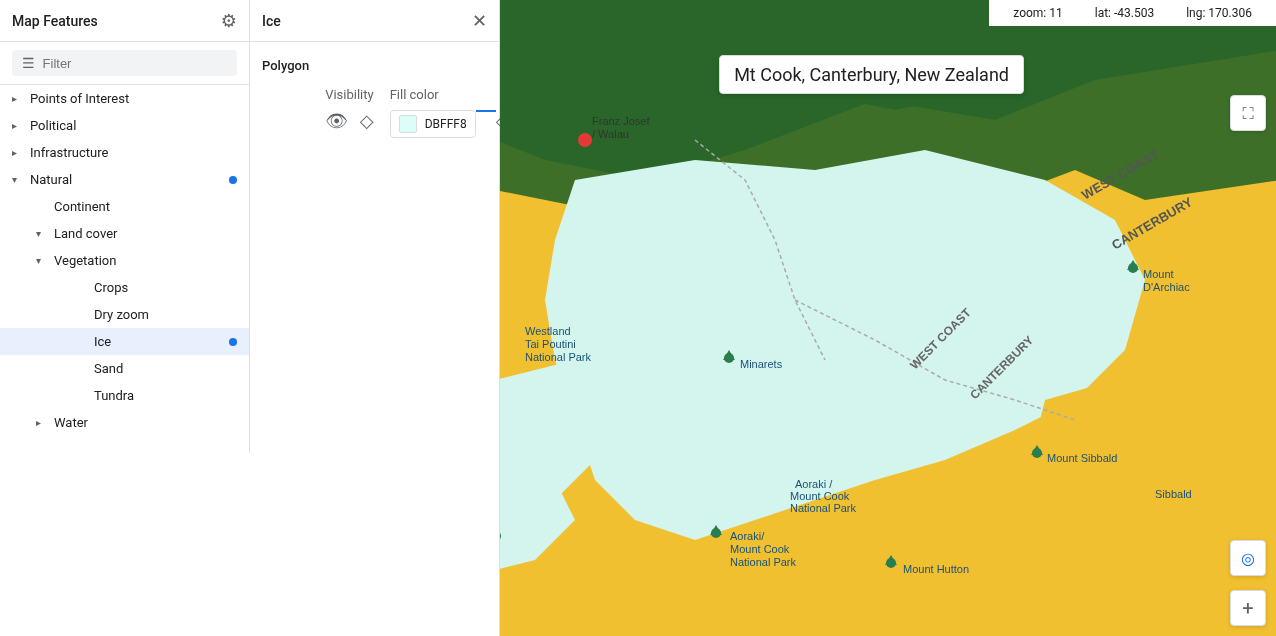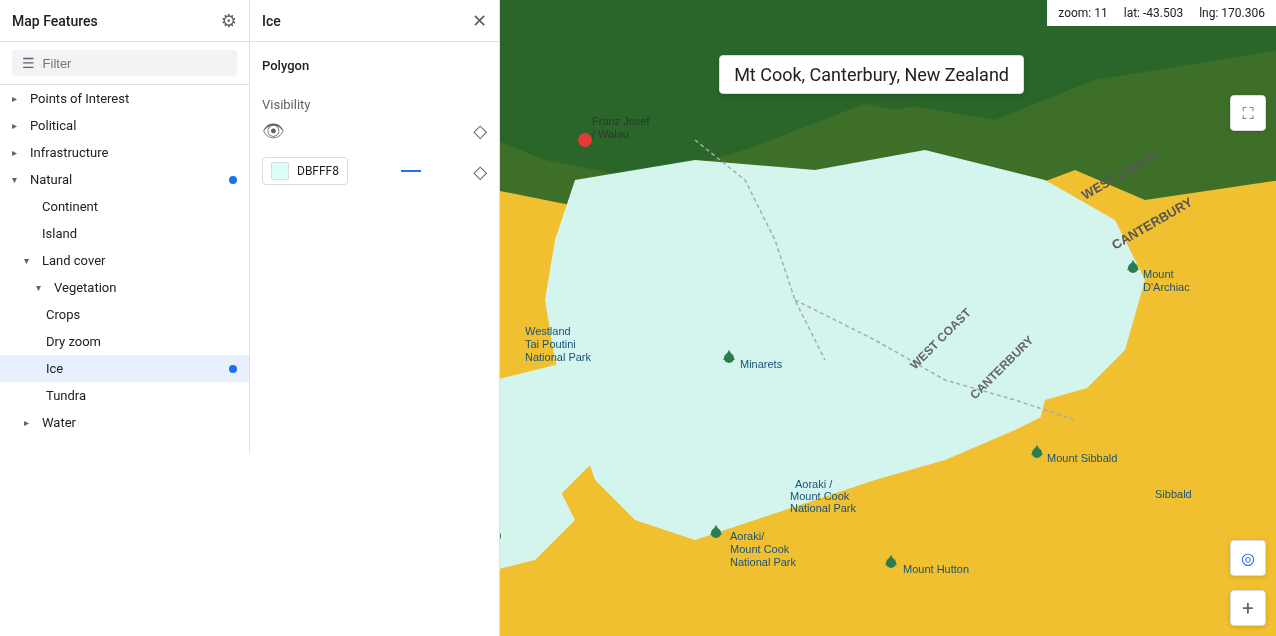--- a/index.html
+++ b/index.html
@@ -96,23 +96,23 @@
     .tree-item .dot {
       width: 8px;
       height: 8px;
       border-radius: 50%;
       background: #1a73e8;
       margin-left: auto;
       flex-shrink: 0;
     }
 
     .tree-item.level1 { padding-left: 12px; }
-    .tree-item.level2 { padding-left: 24px; }
+    .tree-item.level2 { padding-left: 36px; }
     .tree-item.level3 { padding-left: 36px; }
-    .tree-item.level4 { padding-left: 28px; }
+    .tree-item.level4 { padding-left: 76px; }
 
     
     #detail-panel {
       width: 250px;
       min-width: 250px;
       background: #fff;
       border-right: 1px solid #e0e0e0;
       display: flex;
       flex-direction: column;
       height: 636px;
@@ -134,54 +134,55 @@
 
     #close-icon {
       color: #5f6368;
       cursor: pointer;
       font-size: 18px;
     }
 
     #detail-body {
       padding: 16px 12px;
       display: flex;
-      flex-direction: column;
+      flex-direction: row;
       gap: 16px;
     }
 
     .detail-section-label {
       font-size: 13px;
       font-weight: 500;
       color: #202124;
       margin-bottom: 8px;
     }
 
     .detail-sub-label {
       font-size: 13px;
       color: #5f6368;
       margin-bottom: 8px;
+      margin-top: 29px;
     }
 
     .visibility-row {
       display: flex;
       align-items: center;
       justify-content: space-between;
     }
 
     .eye-icon, .diamond-icon {
       color: #5f6368;
       font-size: 18px;
       cursor: pointer;
     }
 
     .fill-color-section {}
 
     .fill-color-row {
       display: flex;
-      align-items: center;
+      align-items: flex-start;
       justify-content: space-between;
     }
 
     .color-swatch-input {
       display: flex;
       align-items: center;
       gap: 8px;
       border: 1px solid #dadce0;
       border-radius: 4px;
       padding: 4px 8px;
@@ -213,26 +214,26 @@
       overflow: hidden;
       background: #f5c842;
     }
 
     
     #map-topbar {
       position: absolute;
       top: 0;
       right: 0;
       background: #fff;
-      padding: 6px 11px;
+      padding: 6px 24px;
       font-size: 12px;
       color: #5f6368;
       z-index: 10;
       display: flex;
-      gap: 16px;
+      gap: 32px;
     }
 
     #map-topbar span {
       color: #202124;
     }
 
     
     #map-tooltip {
       position: absolute;
       top: 55px;
@@ -348,43 +349,43 @@
       <div class="tree-item level1">
         <span class="chevron">▾</span>
         <span>Natural</span>
         <span class="dot"></span>
       </div>
       <div class="tree-item level2">
         <span style="min-width:18px; display:inline-block;"></span>
         <span>Continent</span>
       </div>
       <div class="tree-item level2">
-        <span style="min-width:18px; display:inline-block;"></span>
-        <span>Island</span>
-      </div>
-      <div class="tree-item level2">
         <span class="chevron">▾</span>
         <span>Land cover</span>
       </div>
       <div class="tree-item level3">
         <span class="chevron">▾</span>
         <span>Vegetation</span>
       </div>
       <div class="tree-item level4">
         <span style="min-width:18px; display:inline-block;"></span>
         <span>Crops</span>
       </div>
       <div class="tree-item level4">
         <span style="min-width:18px; display:inline-block;"></span>
         <span>Dry zoom</span>
       </div>
       <div class="tree-item level4 active">
         <span style="min-width:18px; display:inline-block;"></span>
         <span>Ice</span>
         <span class="dot"></span>
+      </div>
+      <div class="tree-item level4">
+        <span style="min-width:18px; display:inline-block;"></span>
+        <span>Sand</span>
       </div>
       <div class="tree-item level4">
         <span style="min-width:18px; display:inline-block;"></span>
         <span>Tundra</span>
       </div>
       <div class="tree-item level2">
         <span class="chevron">▸</span>
         <span>Water</span>
       </div>
     </div>
@@ -403,20 +404,21 @@
 
     <div>
       <div class="detail-sub-label">Visibility</div>
       <div class="visibility-row">
         <span class="eye-icon">👁</span>
         <span class="diamond-icon">◇</span>
       </div>
     </div>
 
     <div class="fill-color-section">
+      <div class="detail-sub-label">Fill color</div>
       <div class="fill-color-row">
         <div class="color-swatch-input">
           <div class="color-swatch" id="color-swatch-box" style="background: rgb(219, 255, 248);"></div>
           <span class="color-hex">DBFFF8</span>
         </div>
         <div class="minus-line"></div>
         <span class="diamond-icon">◇</span>
       </div>
     </div>
   </div>

